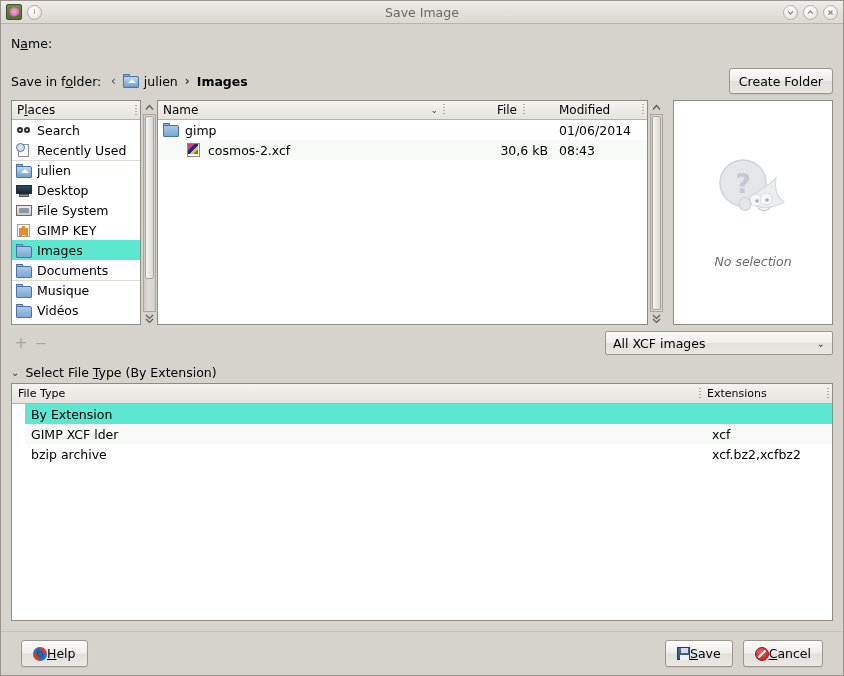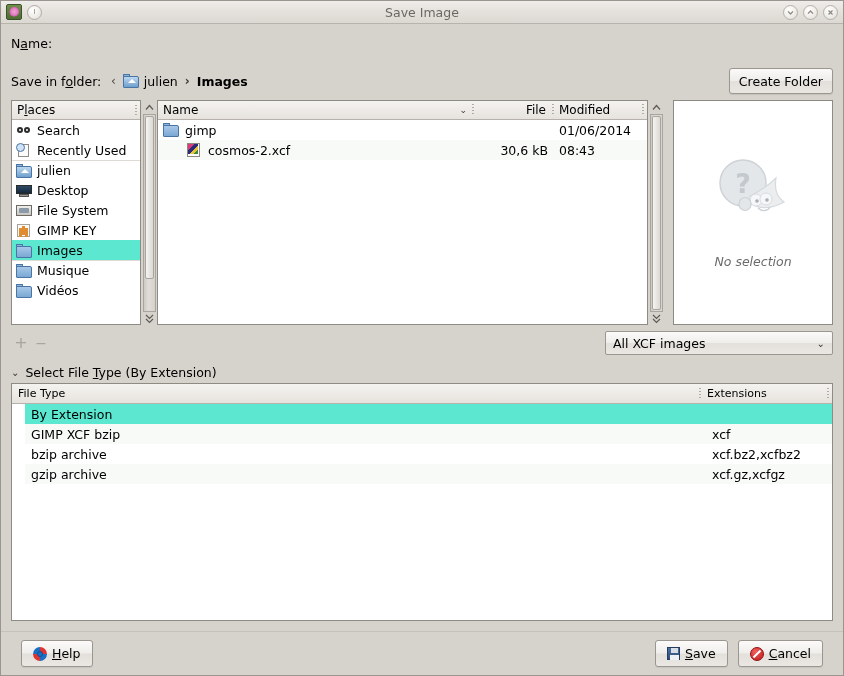--- a/index.html
+++ b/index.html
@@ -286,21 +286,21 @@
     box-sizing: border-box;
   }
   .fh-cell {
     display: flex; align-items: center;
     height: 100%; box-sizing: border-box;
     padding: 0 5px;
     position: relative;
   }
   .fh-name { flex: 1 1 auto; }
   .fh-size { width: 78px; justify-content: flex-end; padding-right: 6px; }
-  .fh-mod  { width: 88px; }
+  .fh-mod  { width: 88px; margin-left: 29px; }
   .fh-div {
     width: 2px; height: 12px; align-self: center; flex: 0 0 2px;
     background: repeating-linear-gradient(to bottom, #b0aba4 0 1px, transparent 1px 3px);
   }
   .sort-caret { color: #3a3833; font-size: 9px; margin-left: auto; }
   .files-body { flex: 1 1 auto; background: #ffffff; overflow: hidden; }
   .file-row {
     height: 20px; display: flex; align-items: center;
     font-size: 12.5px;
     box-sizing: border-box;
@@ -413,21 +413,21 @@
   .footer {
     height: 44px; flex: 0 0 auto;
     display: flex; align-items: center;
     padding: 0 20px;
     background: #d6d2cc;
     border-top: 1px solid #c6c2bb;
     box-sizing: border-box;
   }
   .btn {
     height: 27px; padding: 0 11px;
-    display: flex; align-items: center; gap: 5px;
+    display: flex; align-items: center; 
     background: linear-gradient(to bottom, #fcfbfa 0%, #f0eeeb 48%, #e3e0db 52%, #ebe8e4 100%);
     border: 1px solid #9b968f; border-radius: 3px;
     font-size: 12.5px;
     box-shadow: 0 1px 1px rgba(0,0,0,0.07);
     box-sizing: border-box;
     text-align: right;
   }
   .footer-right { margin-left: auto; display: flex; gap: 10px; }
 
   .ic-help {
@@ -564,20 +564,29 @@
           </div>
           <div class="place selected">
             <span class="place-ic">
                 <span class="folder-icon" style="position:absolute;left:0;top:1px">
                   <span class="tab"></span>
                   <span class="back"></span>
                 </span>
               </span>
             <span>Images</span>
           </div>
+          <div class="place">
+            <span class="place-ic">
+                <span class="folder-icon" style="position:absolute;left:0;top:1px">
+                  <span class="tab"></span>
+                  <span class="back"></span>
+                </span>
+              </span>
+            <span>Documents</span>
+          </div>
 
           <div class="place sep-top">
             <span class="place-ic">
                 <span class="folder-icon" style="position:absolute;left:0;top:1px">
                   <span class="tab"></span>
                   <span class="back"></span>
                 </span>
               </span>
             <span>Musique</span>
           </div>
@@ -707,30 +716,26 @@
         <div class="fth-type">File Type</div>
         <span class="fh-div"></span>
         <div class="fth-ext">Extensions</div>
         <span class="fh-div" style="margin-right:3px"></span>
       </div>
       <div class="ft-row selected">
         <div class="ftr-type">By Extension</div>
         <div class="ftr-ext"></div>
       </div>
       <div class="ft-row alt">
-        <div class="ftr-type">GIMP XCF bzip</div>
+        <div class="ftr-type">GIMP XCF lder</div>
         <div class="ftr-ext">xcf</div>
       </div>
       <div class="ft-row">
         <div class="ftr-type">bzip archive</div>
         <div class="ftr-ext">xcf.bz2,xcfbz2</div>
-      </div>
-      <div class="ft-row alt">
-        <div class="ftr-type">gzip archive</div>
-        <div class="ftr-ext">xcf.gz,xcfgz</div>
       </div>
     </div>
 
   </div>
 
   <div class="footer">
     <div class="btn">
       <span class="ic-help"></span>
       <span><span class="u">H</span><span>elp</span></span>
     </div>

